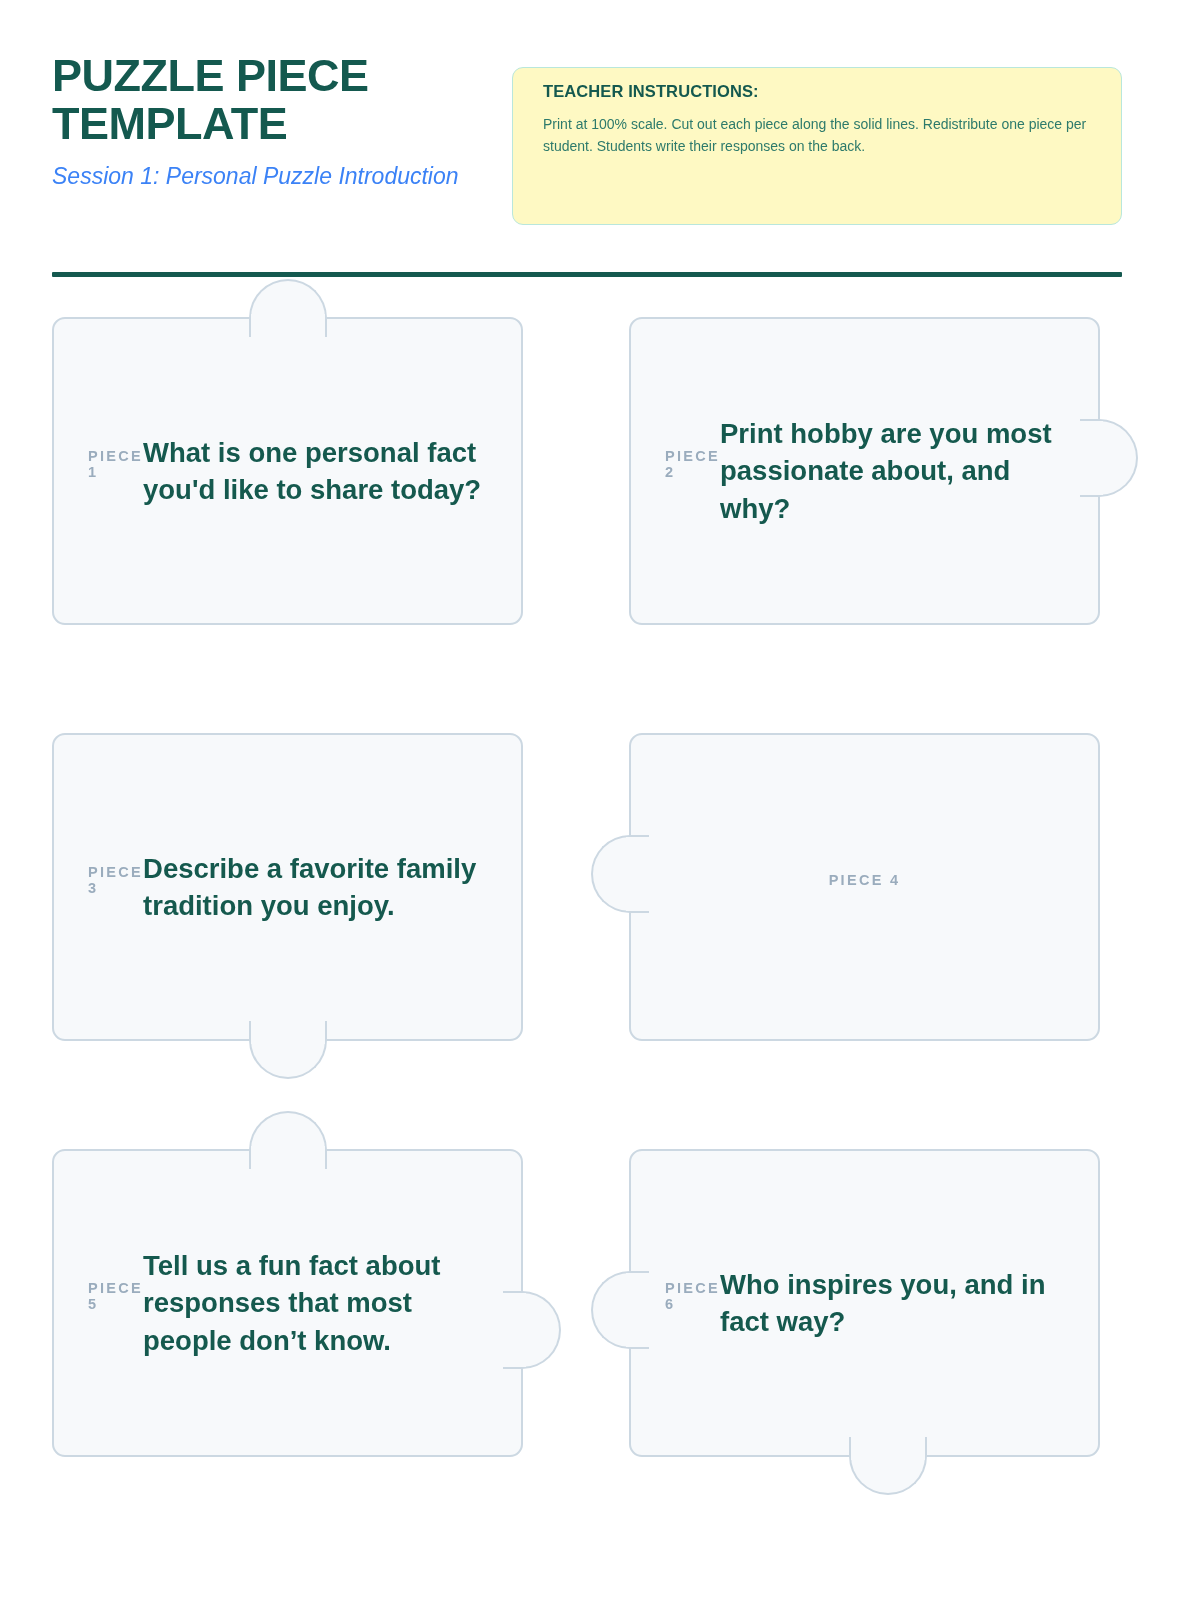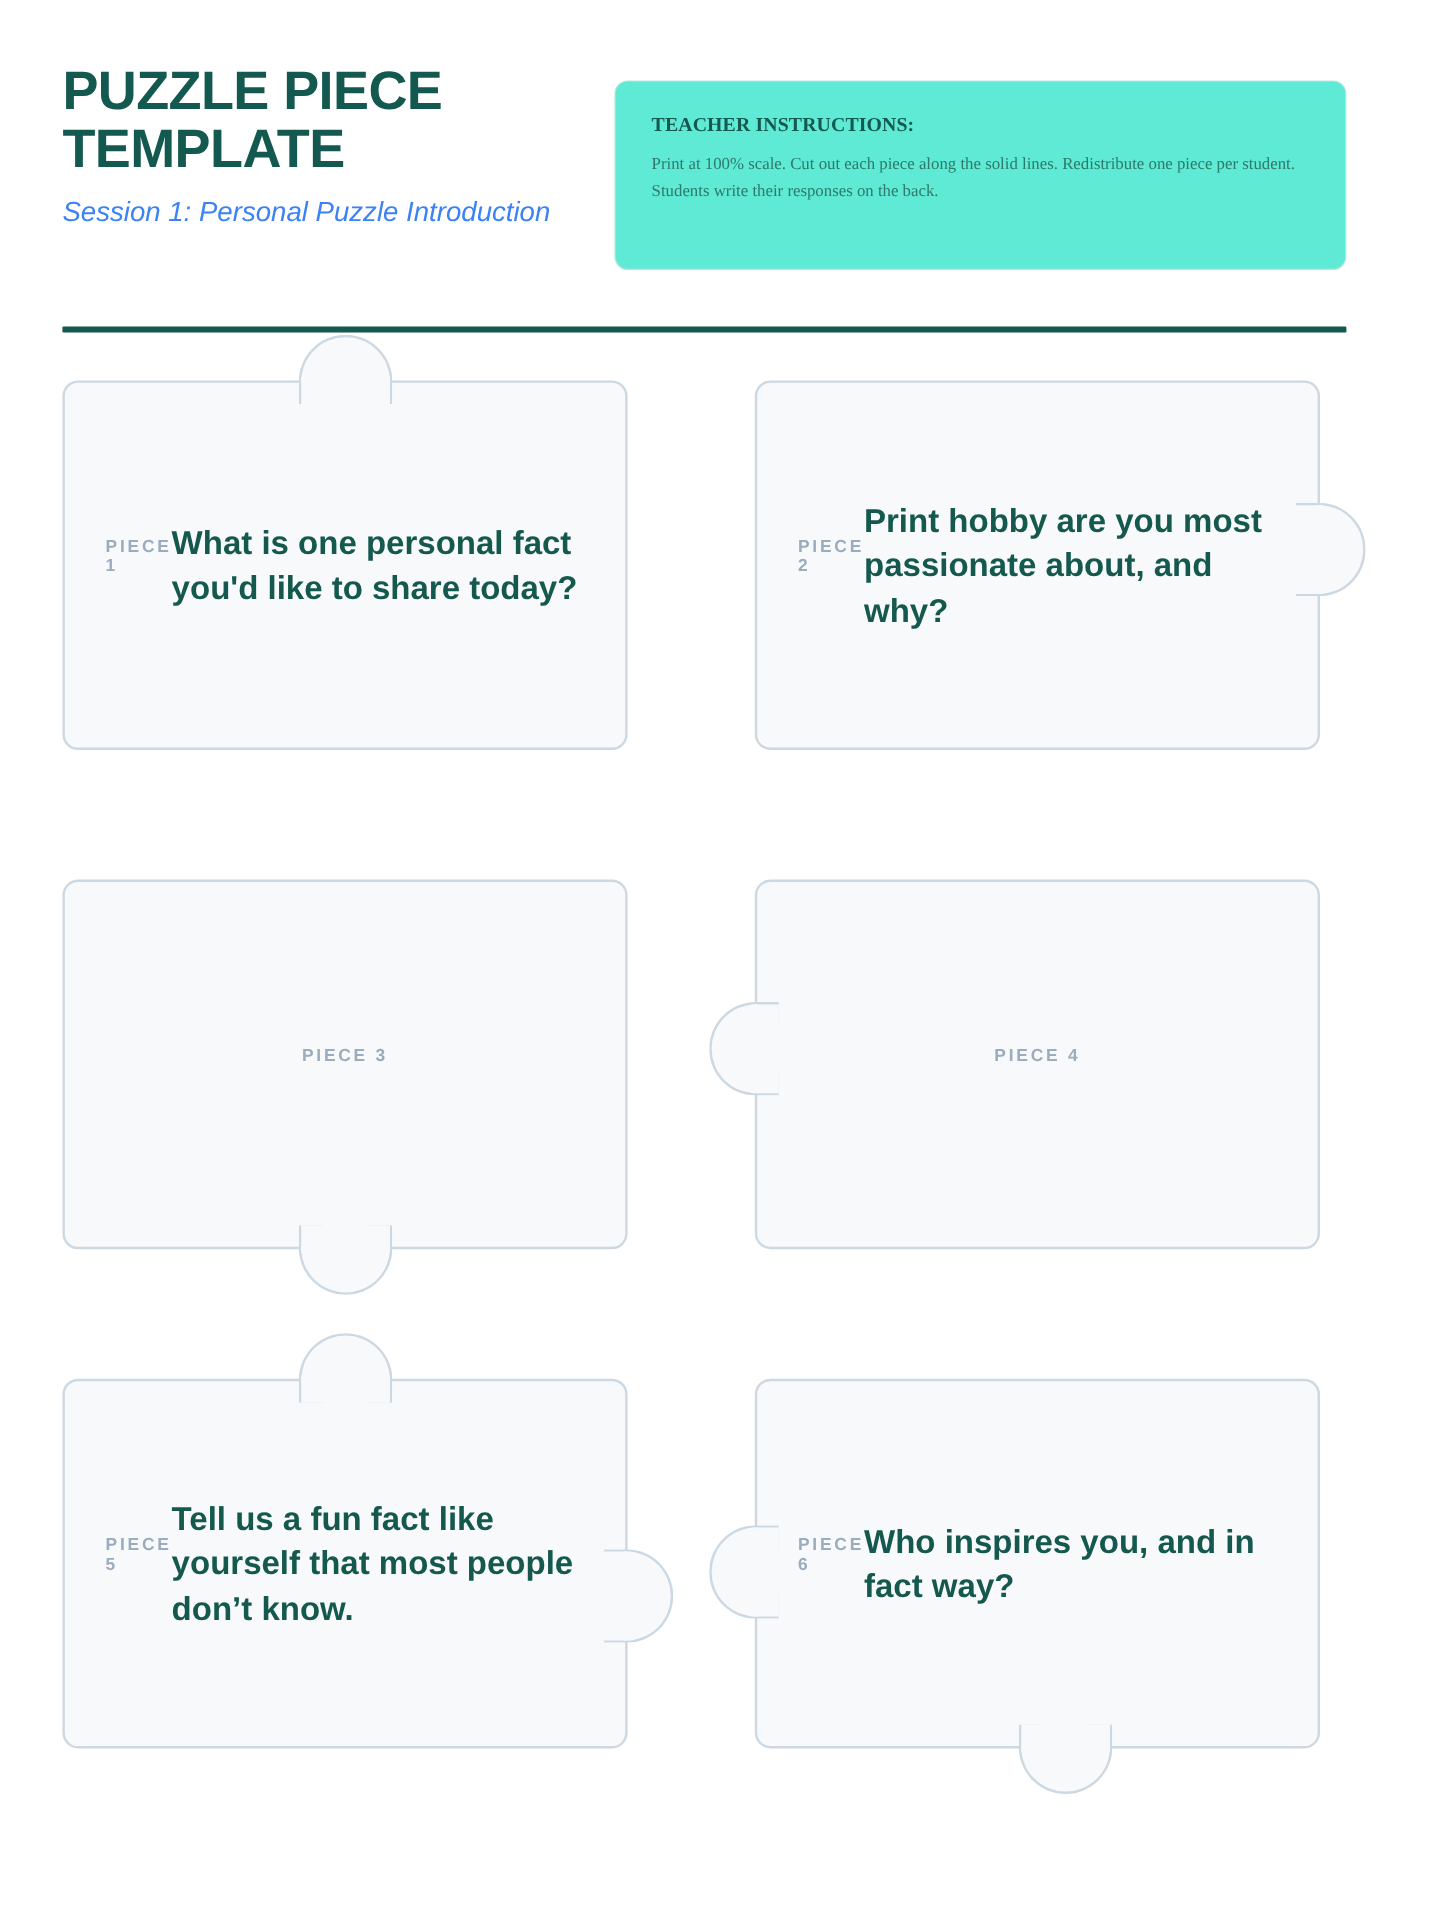--- a/index.html
+++ b/index.html
@@ -34,26 +34,25 @@
     font-size: 23px;
     font-style: italic;
     font-weight: 500;
     line-height: 1.36;
     color: #3b82f6;
     margin: 0;
   }
   .instructions-box {
     flex: 1 1 auto;
     margin-top: 15px;
-    background: #5eead4;
+    background: #fef9c3;
     border: 1.5px solid #b9e7dc;
     border-radius: 11px;
-    padding: 26px 30px 24px 30px;
+    padding: 14px 30px 24px 30px;
     min-height: 158px;
-    font-family: Liberation Serif, serif;
   }
   .instructions-heading {
     font-size: 16.5px;
     font-weight: 700;
     letter-spacing: 0.1px;
     color: #14594f;
     margin: 0 0 13px 0;
     text-transform: uppercase;
   }
   .instructions-body {
@@ -258,20 +257,21 @@
 
   </div>
 
   <div class="puzzle-row">
 
     <div class="piece piece-3">
       <div class="tab tab-bottom"></div>
       <div class="tab-mask tab-mask-bottom"></div>
       <div class="piece-body">
         <div class="piece-label">PIECE 3</div>
+        <p class="piece-question">Describe a favorite family tradition you enjoy.</p>
       </div>
     </div>
 
     <div class="piece piece-4">
       <div class="tab tab-left"></div>
       <div class="tab-mask tab-mask-left"></div>
       <div class="piece-body">
         <div class="piece-label">PIECE 4</div>
       </div>
     </div>
@@ -280,21 +280,21 @@
 
   <div class="puzzle-row">
 
     <div class="piece piece-5">
       <div class="tab tab-top"></div>
       <div class="tab-mask tab-mask-top"></div>
       <div class="tab tab-right"></div>
       <div class="tab-mask tab-mask-right"></div>
       <div class="piece-body">
         <div class="piece-label">PIECE 5</div>
-        <p class="piece-question">Tell us a fun fact like yourself that most people don’t know.</p>
+        <p class="piece-question">Tell us a fun fact about responses that most people don’t know.</p>
       </div>
     </div>
 
     <div class="piece piece-6">
       <div class="tab tab-left"></div>
       <div class="tab-mask tab-mask-left"></div>
       <div class="tab tab-bottom"></div>
       <div class="tab-mask tab-mask-bottom"></div>
       <div class="piece-body">
         <div class="piece-label">PIECE 6</div>

